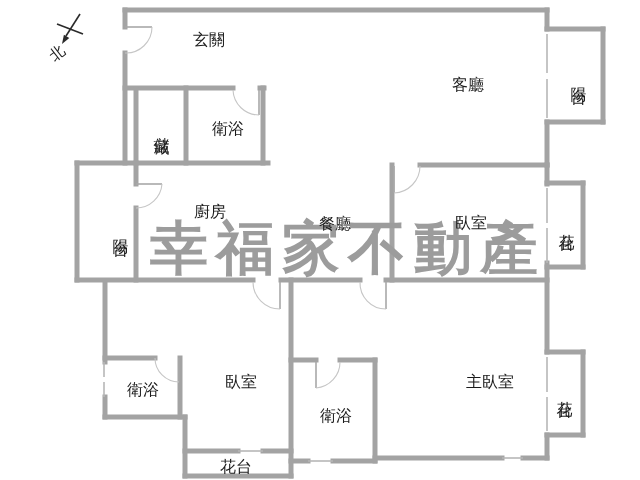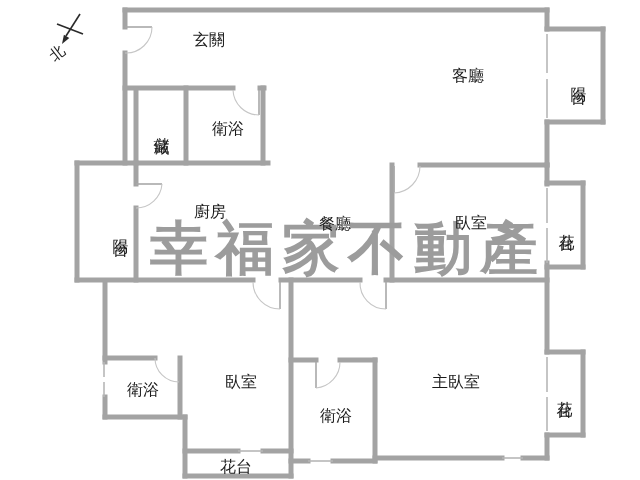--- a/index.html
+++ b/index.html
@@ -106,28 +106,28 @@
     <g class="compass">
       <path d="M80,14 L66,36"></path>
       <path d="M57,24 L83,34"></path>
       <polygon points="62,44 69.3,37.9 63.9,34.7" fill="#2a2a2a" stroke="none"></polygon>
     </g>
   </svg>
 
   <div id="north-label">北</div>
 
   <div class="lbl" style="left:209px;top:40px">玄關</div>
-  <div class="lbl" style="left:468px;top:76px">客廳</div>
+  <div class="lbl" style="left:468px;top:85px">客廳</div>
   <div class="lbl v" style="left:578px;top:76px">陽台</div>
   <div class="lbl v" style="left:161px;top:126px">儲藏</div>
   <div class="lbl" style="left:228px;top:129px">衛浴</div>
   <div class="lbl v" style="left:120px;top:228px">陽台</div>
   <div class="lbl" style="left:210px;top:212px">廚房</div>
   <div class="lbl" style="left:335px;top:224px">餐廳</div>
   <div class="lbl" style="left:471px;top:223px">臥室</div>
   <div class="lbl v" style="left:566px;top:222px">花台</div>
   <div class="lbl" style="left:143px;top:390px">衛浴</div>
   <div class="lbl" style="left:241px;top:382px">臥室</div>
   <div class="lbl" style="left:336px;top:416px">衛浴</div>
-  <div class="lbl" style="left:456px;top:382px">主臥室</div>
+  <div class="lbl" style="left:490px;top:382px">主臥室</div>
   <div class="lbl" style="left:236px;top:467px">花台</div>
   <div class="lbl v" style="left:564px;top:389px">花台</div>
 </div>
 
 </body></html>

